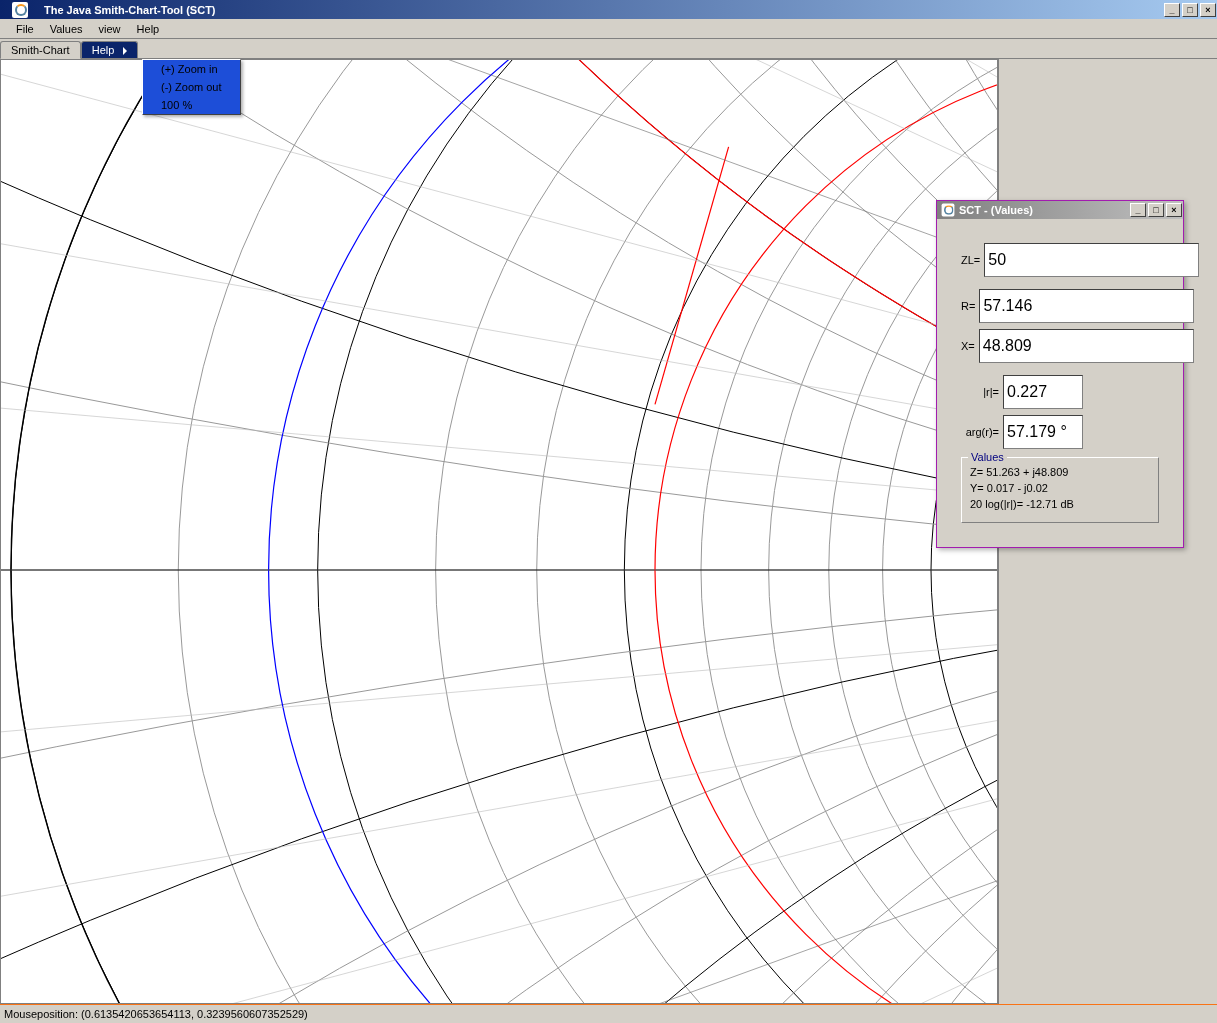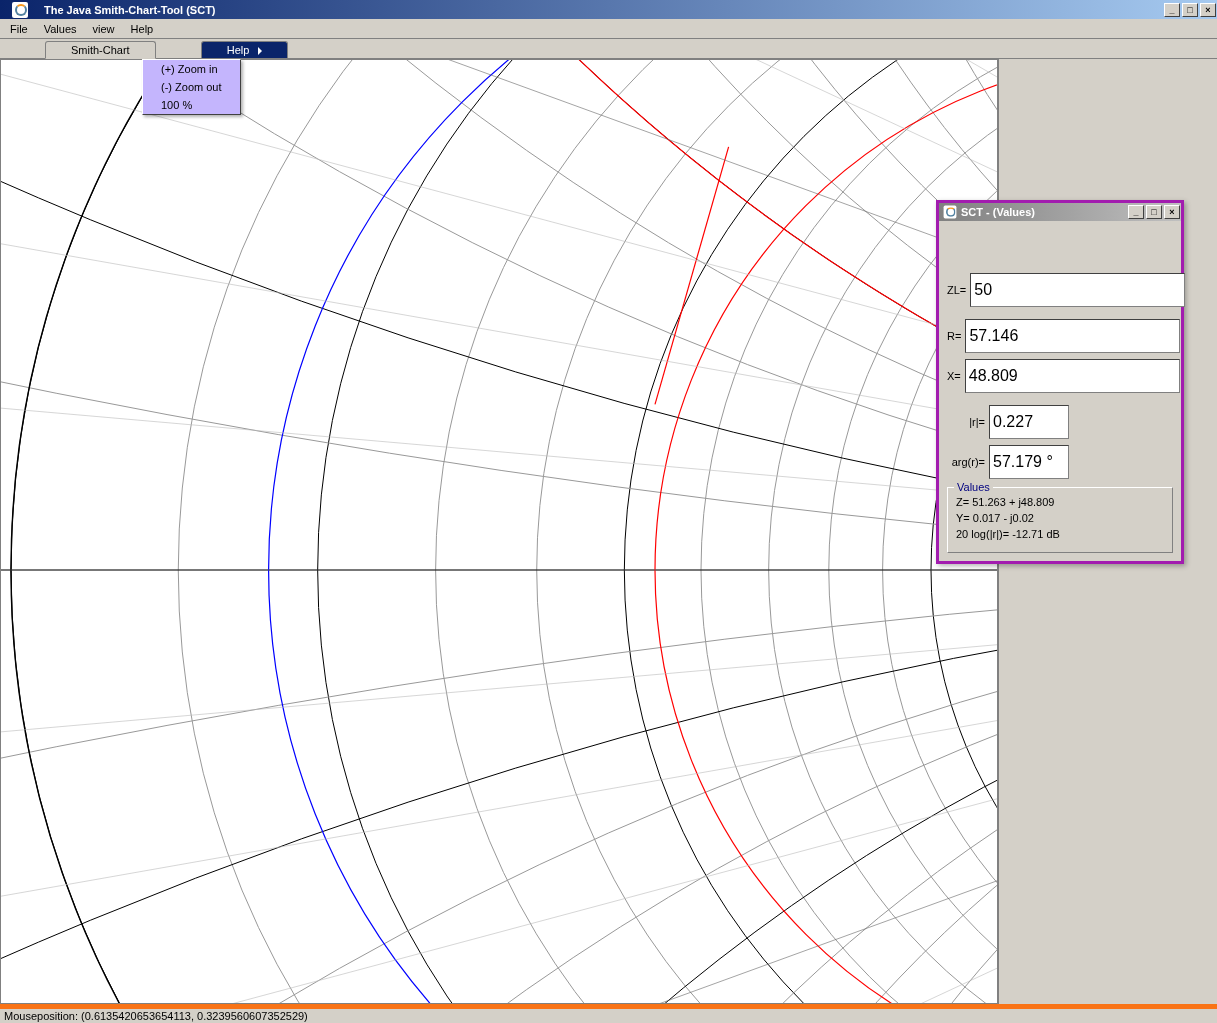--- a/index.html
+++ b/index.html
@@ -32,65 +32,65 @@
 }
 .titlebar .buttons { margin-left:auto; display:flex; }
 .tbtn {
   width:16px;height:14px;margin:1px;background:#d4d0c8;
   border:1px solid #fff;border-right-color:#404040;border-bottom-color:#404040;
   display:flex;align-items:center;justify-content:center;font-size:9px;
   font-family:"Marlett","Webdings",sans-serif;color:#000;
 }
 .menubar {
   height:20px;background:#d4d0c8;display:flex;align-items:center;
-  border-bottom:1px solid #808080;padding-left:2px;
+  border-bottom:1px solid #808080;padding-left:8px;
 }
 .menubar span{padding:2px 8px;cursor:default;}
 .tabstrip{
   height:20px;background:#d4d0c8;display:flex;align-items:flex-end;
   border-bottom:1px solid #808080;
 }
 .tab{
-  padding:2px 25px;border:1px solid #808080;border-bottom:none;
+  padding:2px 10px;border:1px solid #808080;border-bottom:none;
   background:#d4d0c8;margin-right:0;position:relative;
-  border-top-left-radius:3px;border-top-right-radius:3px;margin-left:45px;
+  border-top-left-radius:3px;border-top-right-radius:3px;
 }
 .tab.active{background:#d4d0c8;border-bottom:1px solid #d4d0c8;margin-bottom:-1px;}
 .tab.highlight{background:#0a246a;color:#fff;}
 .submenu{
-  position:absolute;top:59px;left:142px;background:#c4b5fd;
+  position:absolute;top:59px;left:142px;background:#1d4ed8;
   border:1px solid #404040;border-top-color:#fff;border-left-color:#fff;
   box-shadow:2px 2px 3px rgba(0,0,0,0.3);z-index:100;
 }
 .submenu div{padding:3px 18px 3px 18px;white-space:nowrap;cursor:default;}
 .chart-area{
   position:absolute;top:59px;left:0;width:998px;height:945px;
   background:#fff;border:1px solid #808080;overflow:hidden;
 }
 .right-pane{
   position:absolute;top:59px;left:998px;width:219px;height:945px;
   background:#d4d0c8;border-left:1px solid #808080;
 }
 .statusbar{
   position:absolute;bottom:0;left:0;width:1217px;height:19px;
-  background:#d4d0c8;border-top:5px solid #f97316;
+  background:#d4d0c8;border-top:1px solid #f97316;
   display:flex;align-items:center;padding-left:4px;
 }
 
 .vwin{
   position:absolute;top:200px;left:936px;width:248px;
-  background:#d4d0c8;border:3px solid #a21caf;
+  background:#d4d0c8;border:1px solid #a21caf;
   box-shadow:2px 2px 5px rgba(0,0,0,0.3);z-index:50;
 }
 .vwin .vtitle{
   height:18px;background:linear-gradient(to right,#808080,#c0c0c0);
   color:#fff;display:flex;align-items:center;padding-left:3px;font-weight:bold;
 }
 .vwin .vtitle .buttons{margin-left:auto;display:flex;}
-.vbody{padding:8px;margin-top:44px;}
+.vbody{padding:24px;}
 .vrow{display:flex;align-items:center;margin-bottom:6px;}
 .vlabel{width:42px;text-align:right;padding-right:4px;}
 .vinput{
   flex:1;border:1px solid #808080;border-top-color:#404040;border-left-color:#404040;
   background:#fff;padding:2px 3px;font-family:inherit;font-size:16px;height:34px;
 }
 .vinput.small{width:80px;flex:none;}
 .vgroup{
   border:1px solid #808080;border-top-color:#fff;border-left-color:#fff;
   padding:8px;margin-top:8px;position:relative;

